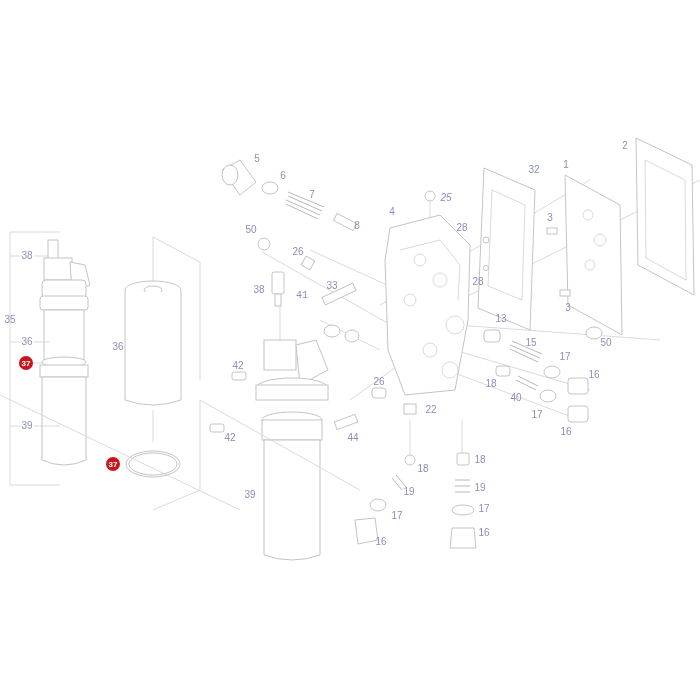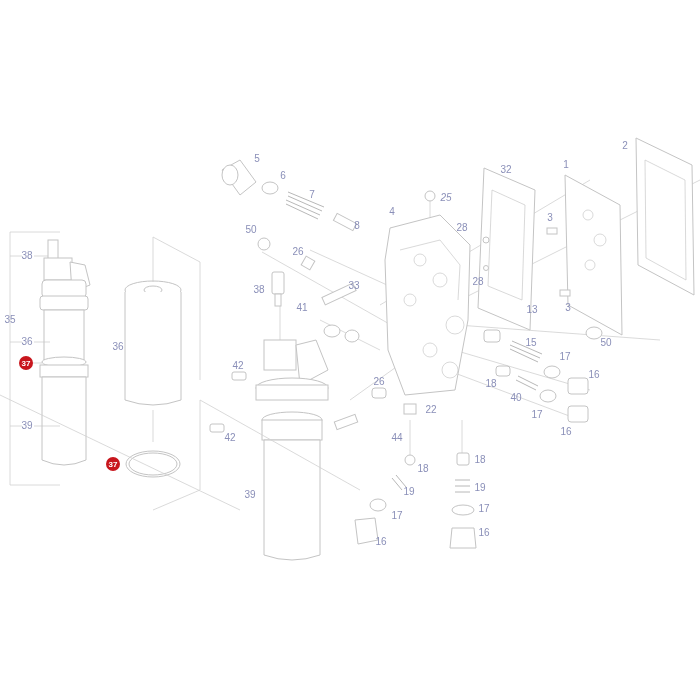--- a/index.html
+++ b/index.html
@@ -187,21 +187,21 @@
   <div id="callouts">
       <div class="callout" style="left: 566px; top: 165px;">1</div>
       <div class="callout" style="left: 625px; top: 146px;">2</div>
       <div class="callout" style="left: 550px; top: 218px;">3</div>
       <div class="callout" style="left: 568px; top: 308px;">3</div>
       <div class="callout" style="left: 392px; top: 212px;">4</div>
       <div class="callout" style="left: 257px; top: 159px;">5</div>
       <div class="callout" style="left: 283px; top: 176px;">6</div>
       <div class="callout" style="left: 312px; top: 195px;">7</div>
       <div class="callout" style="left: 357px; top: 226px;">8</div>
-      <div class="callout" style="left: 501px; top: 310px; margin-left: 31px;">13</div>
+      <div class="callout" style="left: 501px; top: 319px;">13</div>
       <div class="callout" style="left: 531px; top: 343px;">15</div>
       <div class="callout" style="left: 594px; top: 375px;">16</div>
       <div class="callout" style="left: 566px; top: 432px;">16</div>
       <div class="callout" style="left: 381px; top: 542px;">16</div>
       <div class="callout" style="left: 484px; top: 533px;">16</div>
       <div class="callout" style="left: 565px; top: 357px;">17</div>
       <div class="callout" style="left: 537px; top: 415px;">17</div>
       <div class="callout" style="left: 397px; top: 516px;">17</div>
       <div class="callout" style="left: 484px; top: 509px;">17</div>
       <div class="callout" style="left: 491px; top: 384px;">18</div>
@@ -210,30 +210,30 @@
       <div class="callout" style="left: 409px; top: 492px;">19</div>
       <div class="callout" style="left: 480px; top: 488px;">19</div>
       <div class="callout" style="left: 516px; top: 398px;">40</div>
       <div class="callout" style="left: 431px; top: 410px;">22</div>
       <div class="callout" style="left: 446px; top: 198px; font-style: italic;">25</div>
       <div class="callout" style="left: 298px; top: 252px;">26</div>
       <div class="callout" style="left: 379px; top: 382px;">26</div>
       <div class="callout" style="left: 462px; top: 228px;">28</div>
       <div class="callout" style="left: 478px; top: 282px;">28</div>
       <div class="callout" style="left: 251px; top: 230px;">50</div>
-      <div class="callout" style="left: 506px; top: 170px;">32</div>
-      <div class="callout" style="left: 354px; top: 286px;">33</div>
+      <div class="callout" style="left: 534px; top: 170px;">32</div>
+      <div class="callout" style="left: 332px; top: 286px;">33</div>
       <div class="callout" style="left: 10px; top: 320px;">35</div>
       <div class="callout" style="left: 27px; top: 342px;">36</div>
       <div class="callout" style="left: 118px; top: 347px;">36</div>
       <div class="highlight" style="left: 26px; top: 363px;">37</div>
       <div class="highlight" style="left: 113px; top: 464px;">37</div>
       <div class="callout" style="left: 27px; top: 256px;">38</div>
       <div class="callout" style="left: 259px; top: 290px;">38</div>
       <div class="callout" style="left: 27px; top: 426px;">39</div>
       <div class="callout" style="left: 250px; top: 495px;">39</div>
-      <div class="callout" style="left: 302px; top: 308px;">41</div>
+      <div class="callout" style="left: 302px; top: 296px; font-family: Liberation Mono, monospace;">41</div>
       <div class="callout" style="left: 238px; top: 366px;">42</div>
       <div class="callout" style="left: 230px; top: 438px;">42</div>
-      <div class="callout" style="left: 353px; top: 438px; margin-left: 44px;">44</div>
+      <div class="callout" style="left: 353px; top: 438px;">44</div>
       <div class="callout" style="left: 606px; top: 343px; text-align: right;">50</div>
     </div>
 </div>
 
 </body></html>

